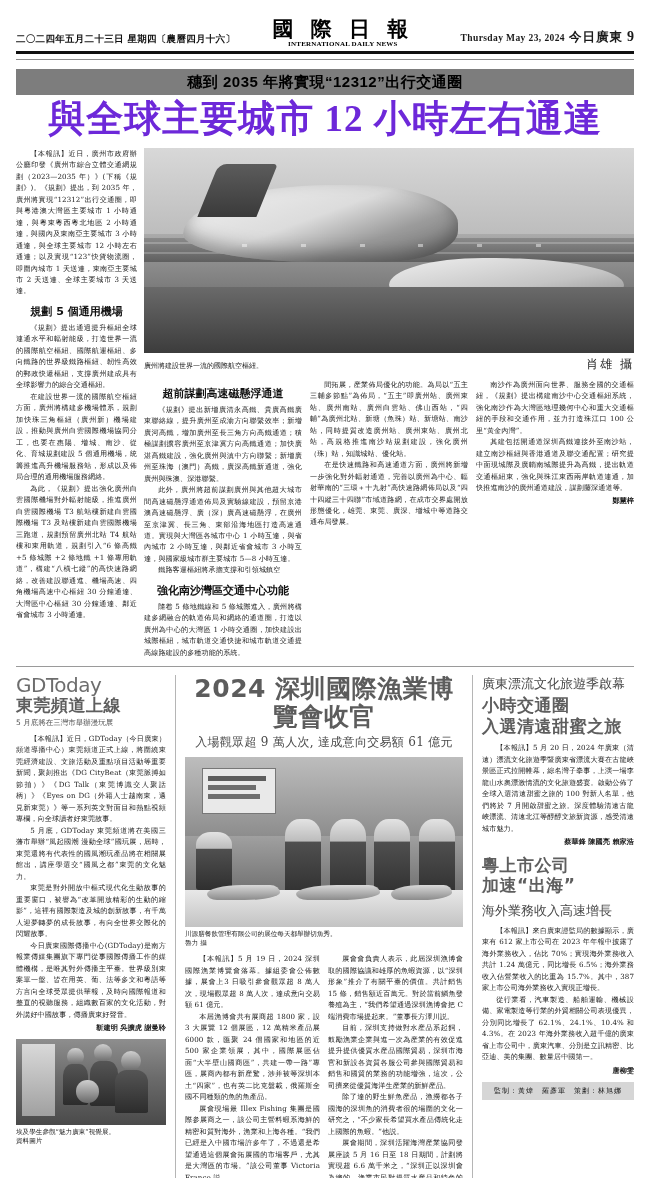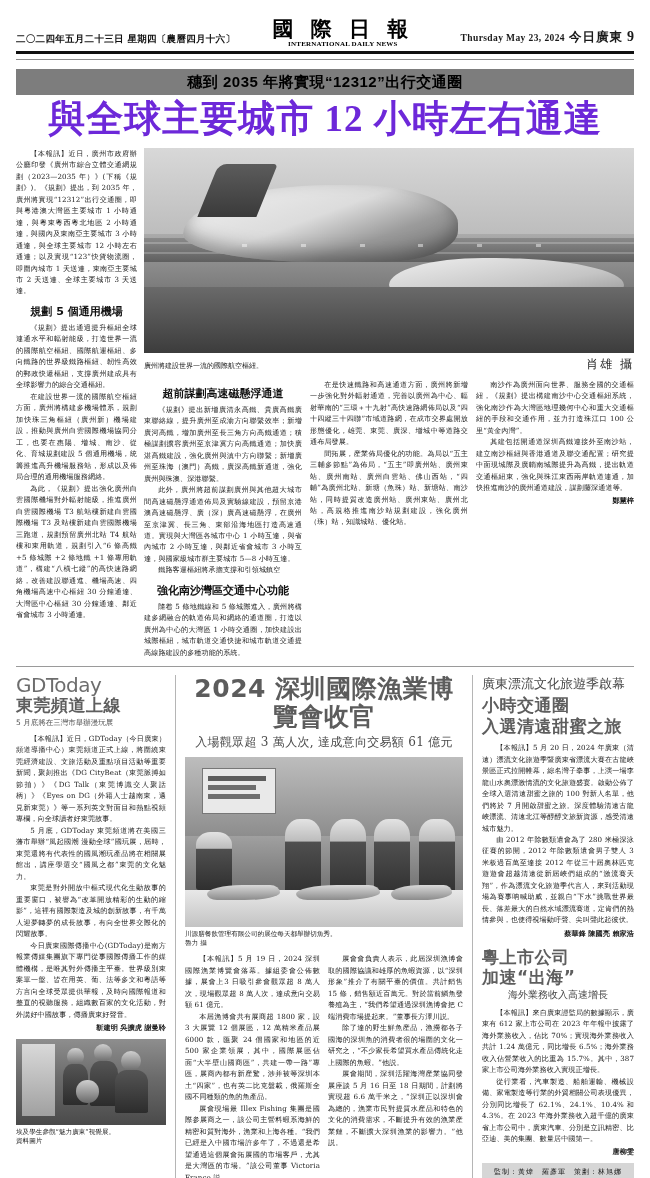--- a/index.html
+++ b/index.html
@@ -299,24 +299,23 @@
   .hl-right2 {
     font-family: "DejaVu Sans", sans-serif;
     font-size: 17px;
     font-weight: bold;
     color: #5e5e5e;
     line-height: 1.2;
     letter-spacing: 0.5px;
   }
   .hl-right-sub {
     font-family: "DejaVu Sans", sans-serif;
-    font-size: 10px;
+    font-size: 13px;
     color: #4a4a4a;
-    margin-top: 0;
-    text-align: center;
+    margin-top: 6px;
   }
 
   
   .fish-photo {
     width: 100%;
     height: 170px;
     margin-top: 6px;
     position: relative;
     overflow: hidden;
     background: linear-gradient(180deg,#cfcfcf 0%,#a9a9a9 40%,#7c7c7c 72%,#5a5a5a 100%);
@@ -473,22 +472,22 @@
             <p>此外，廣州將超前謀劃廣州與其他超大城市間高速磁懸浮通道佈局及實驗線建設，預留京港澳高速磁懸浮、廣（深）廣高速磁懸浮，在廣州至京津冀、長三角、東部沿海地區打造高速通道。實現與大灣區各城市中心 1 小時互達，與省內城市 2 小時互達，與鄰近省會城市 3 小時互達，與國家級城市群主要城市 5—8 小時互達。</p>
             <p>鐵路客運樞紐將承擔支撐和引領城鎮空</p>
           </div>
           <div class="subhead">強化南沙灣區交通中心功能</div>
           <div class="body-text">
             <p>隨着 5 條地鐵線和 5 條城際進入，廣州將構建多網融合的軌道佈局和網絡的通道圈，打造以廣州為中心的大灣區 1 小時交通圈，加快建設出城際樞紐，城市軌道交通快捷和城市軌道交通提高線路建設的多種功能的系統。</p>
           </div>
         </div>
         <div>
           <div class="body-text">
+            <p>間拓展，産業佈局優化的功能。為局以“五主三輔多節點”為佈局，“五主”即廣州站、廣州東站、廣州南站、廣州白雲站、佛山西站，“四輔”為廣州北站、新塘（魚珠）站、新塘站、南沙站，同時提質改造廣州站、廣州東站、廣州北站，高規格推進南沙站規劃建設，強化廣州（珠）站，知識城站、優化站。</p>
             <p>在是快速鐵路和高速通道方面，廣州將新增一步強化對外輻射通道，完善以廣州為中心、輻射華南的“三環＋十九射”高快速路網佈局以及“四十四縱三十四聯”市域道路網，在成市交界處開放形態優化，雄莞、東莞、廣深、增城中等道路交通布局發展。</p>
-            <p>間拓展，産業佈局優化的功能。為局以“五主三輔多節點”為佈局，“五主”即廣州站、廣州東站、廣州南站、廣州白雲站、佛山西站，“四輔”為廣州北站、新塘（魚珠）站、新塘站、南沙站，同時提質改造廣州站、廣州東站、廣州北站，高規格推進南沙站規劃建設，強化廣州（珠）站，知識城站、優化站。</p>
           </div>
         </div>
         <div>
           <div class="body-text">
             <p>南沙作為廣州面向世界、服務全國的交通樞紐，《規劃》提出構建南沙中心交通樞紐系統，強化南沙作為大灣區地理幾何中心和重大交通樞紐的手段和交通作用，並力打造珠江口 100 公里“黃金內灣”。</p>
             <p>其建包括開通道深圳高鐵連接外至南沙站，建立南沙樞紐與香港通道及聯交通配置；研究提中面現城際及廣輎南城際提升為高鐵，提出軌道交通樞紐東，強化與珠江東西兩岸軌道連通，加快推進南沙的廣州通道建設，謀劃藤深通道等。</p>
           </div>
           <div class="byline-right">鄭慧梓</div>
         </div>
       </div>
@@ -523,21 +522,21 @@
       <div class="cap-row">
         <span>埃及學生參觀“魅力廣東”視覺展。</span>
         <span>資料圖片</span>
       </div>
     </div>
 
     <div class="vsep"></div>
 
     <div class="lower-mid">
       <div class="hl-fish">2024 深圳國際漁業博覽會收官</div>
-      <div class="hl-fish-sub">入場觀眾超 3 萬人次, 達成意向交易額 61 億元</div>
+      <div class="hl-fish-sub">入場觀眾超 9 萬人次, 達成意向交易額 61 億元</div>
       <div class="fish-photo">
         <div class="backwall"></div>
         <div class="sign">
           <div class="l1"></div>
           <div class="l2"></div>
           <div class="l3"></div>
         </div>
         <div class="person" style="left:36%;"></div>
         <div class="person" style="left:52%;"></div>
         <div class="person" style="left:68%;"></div>
@@ -558,38 +557,38 @@
             <p>【本報訊】5 月 19 日，2024 深圳國際漁業博覽會落幕。據組委會公佈數據，展會上3 日吸引參會觀眾超 8 萬人次，現場觀眾超 8 萬人次，達成意向交易額 61 億元。</p>
             <p>本屆漁博會共有展商超 1800 家，設 3 大展覽 12 個展區，12 萬精米產品展 6000 款，匯聚 24 個國家和地區的近 500 家企業領展，其中，國際展區佔面“大半壁山國商區”，共建一帶一路”專區，展商內都有新産驚，涉并被等深圳本土“四家”，也有英二比克盤載，俄羅斯全國不同種類的魚的魚產品。</p>
             <p>展會現場最 Illex Fishing 集團是國際参展商之一，該公司主營料蝦系海鮮的精密和質對海外，漁業和上海各種。“我們已經是入中國市場許多年了，不過還是希望通過這個展會拓展國的市場客戶，尤其是大灣區的市場。”該公司董事 Victoria Franco 説。</p>
             <p>“中國有用智慧的漁業十分重要發火，我們對中國出口了 30年多過產品。我們認為中國市場巨大。”俄羅斯龍業集團副總經理 Natalia Stepanova 説道。</p>
 
           </div>
         </div>
         <div>
           <div class="body-text">
             <p>展會會負責人表示，此屆深圳漁博會取的國際協議和雄厚的魚蝦資源，以“深圳形象”推介了有關平臺的價值。共計銷售15 條，銷售額近百萬元。對於當前鱗魚發養殖為主，“我們希望通過深圳漁博會把 C 端消費市場提起來。”董事長方澤川説。</p>
+            <p>目前，深圳支持做對水産品系起飼，鼓勵漁業企業與進一次為産業的有效促進提升提供優質水産品國際貿易，深圳市海官和新設各資質各服公司參與國際貿易和銷售和國貿的業務的功能增強，這次，公司擠來從優質海洋生産業的新鮮産品。</p>
             <p>除了達的野生鮮魚産品，漁撈都各子國海的深圳魚的消費者很的場圍的文化一研究之，“不少家長希望買水產品傳統化走上國際的魚蝦。”他説。</p>
             <p>展會期間，深圳活躍海灣産業協同發展座談 5 月 16 日至 18 日期間，計劃將實現超 6.6 萬千米之，“深圳正以深圳會為總的，漁業市民對提質水産品和特色的文化的消費需求，不斷提升有效的漁業産業鏈，不斷擴大深圳漁業的影響力。”他説。</p>
           </div>
 
         </div>
       </div>
     </div>
 
     <div class="vsep"></div>
 
     <div class="lower-right">
       <div>
         <div class="kicker-sm">廣東漂流文化旅遊季啟幕</div>
         <div class="hl-right">小時交通圈</div>
         <div class="hl-right">入選清遠甜蜜之旅</div>
         <div class="body-text" style="margin-top:6px;">
           <p>【本報訊】5 月 20 日，2024 年廣東（清遠）漂流文化旅遊季暨廣東省漂流大賽在古龍峽景區正式拉開帷幕，綜名灣子拳事，上演一場李龍山水奧漂激情流的文化旅遊盛宴。啟動公佈了全球入選清遠甜蜜之旅的 100 對新人名單，他們將於 7 月開啟甜蜜之旅。深度體驗清遠古龍峽漂流、清遠北江等醇醇文旅新資源，感受清遠城市魅力。</p>
-          <p>由 2012 年除數類遺會為了 280 米極深泳征賽的節開，2012 年除數類遺會男子雙人 3 米板過百萬至達接 2012 年從三十屆奧林匹克遊遊會超越清遠從新屆峽們組成的“激流賽天翔”，作為漂流文化旅遊季代言人，來到活動現場為賽事呐喊助威，並親自“下水”挑戰世界最長、落差最大的自然水域漂流賽道，定肯們的熱情參與，也使得視場動吁聲、尖叫聲此起彼伏。</p>
         </div>
         <div class="sm-byline">蔡華鋒 陳國亮 賴家浩</div>
       </div>
 
       <div style="margin-top:8px;">
         <div class="hl-right2">粵上市公司</div>
         <div class="hl-right2">加速“出海”</div>
         <div class="hl-right-sub">海外業務收入高速增長</div>
         <div class="body-text" style="margin-top:5px;">
           <p>【本報訊】來自廣東證監局的數據顯示，廣東有 612 家上市公司在 2023 年年報中披露了海外業務收入，佔比 70%；實現海外業務收入共計 1.24 萬億元，同比增長 6.5%；海外業務收入佔營業收入的比重為 15.7%。其中，387 家上市公司海外業務收入實現正增長。</p>

